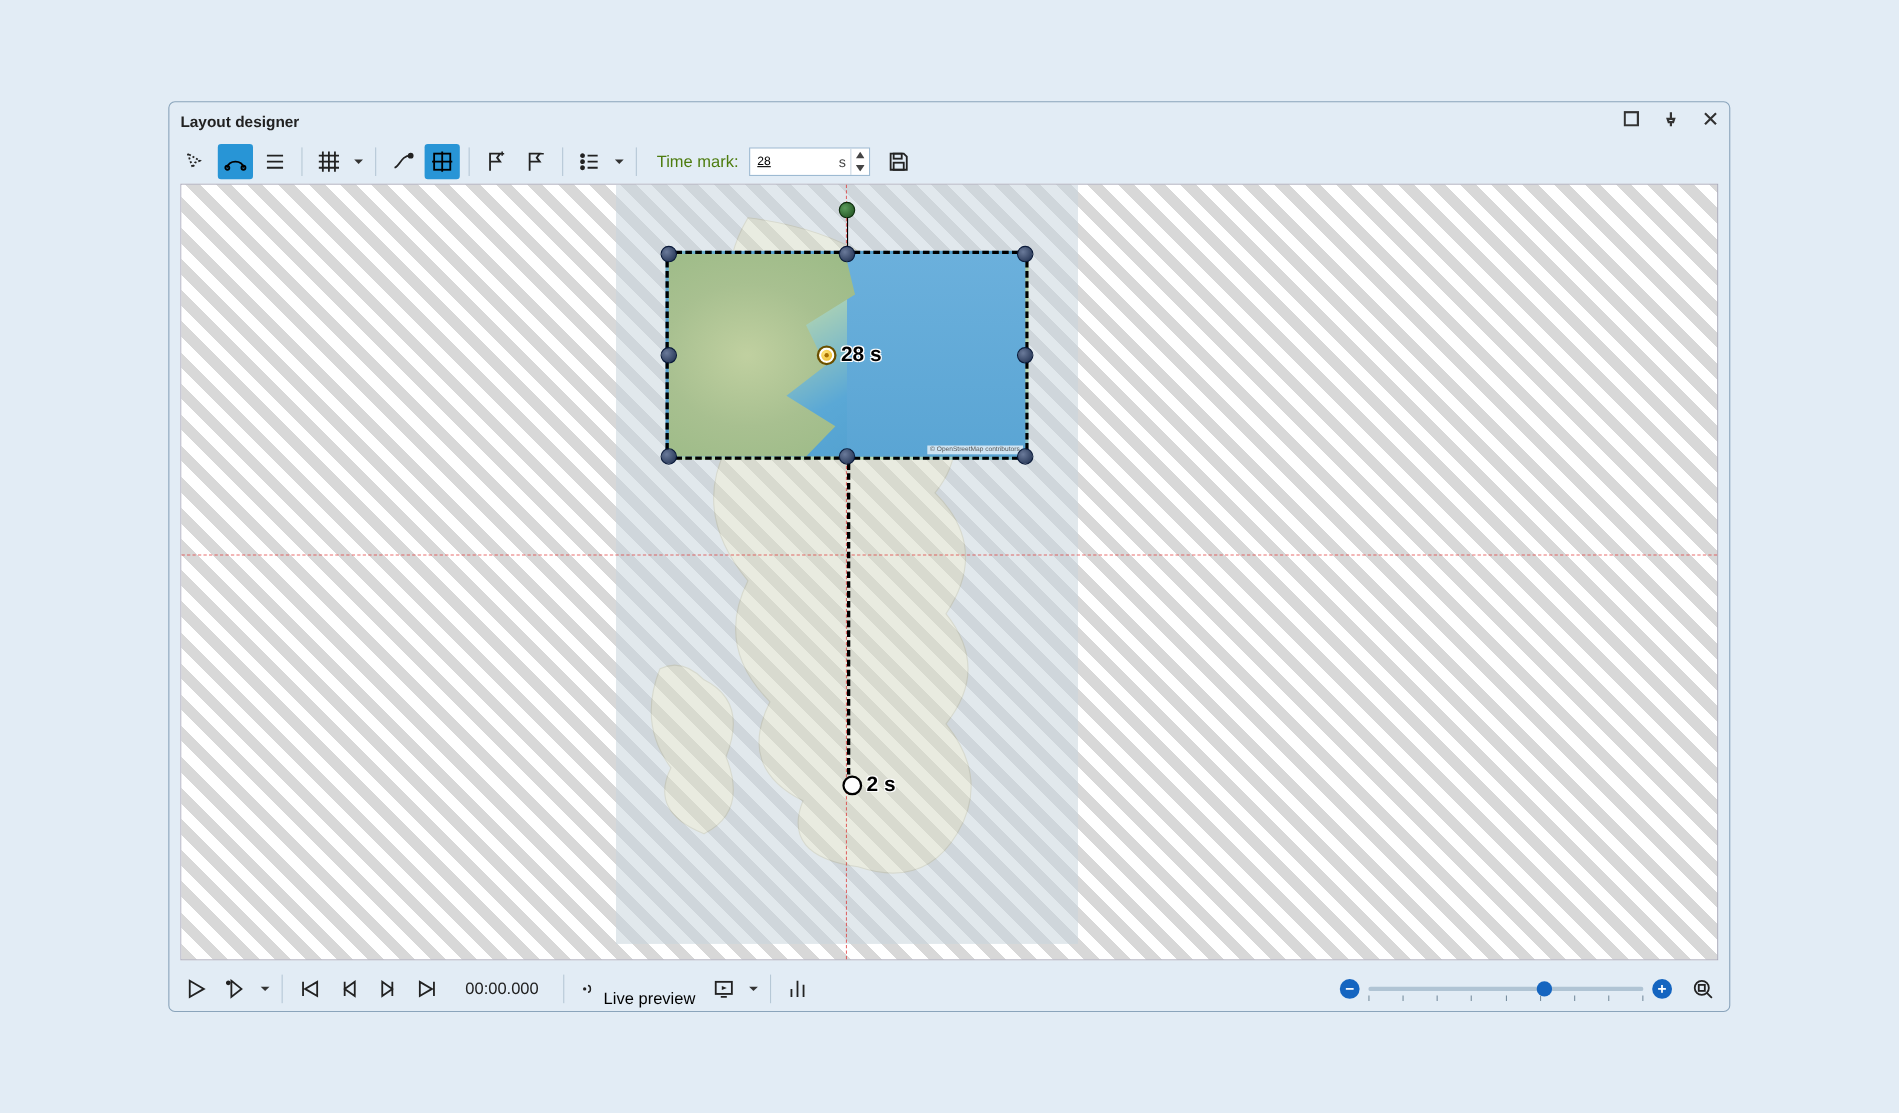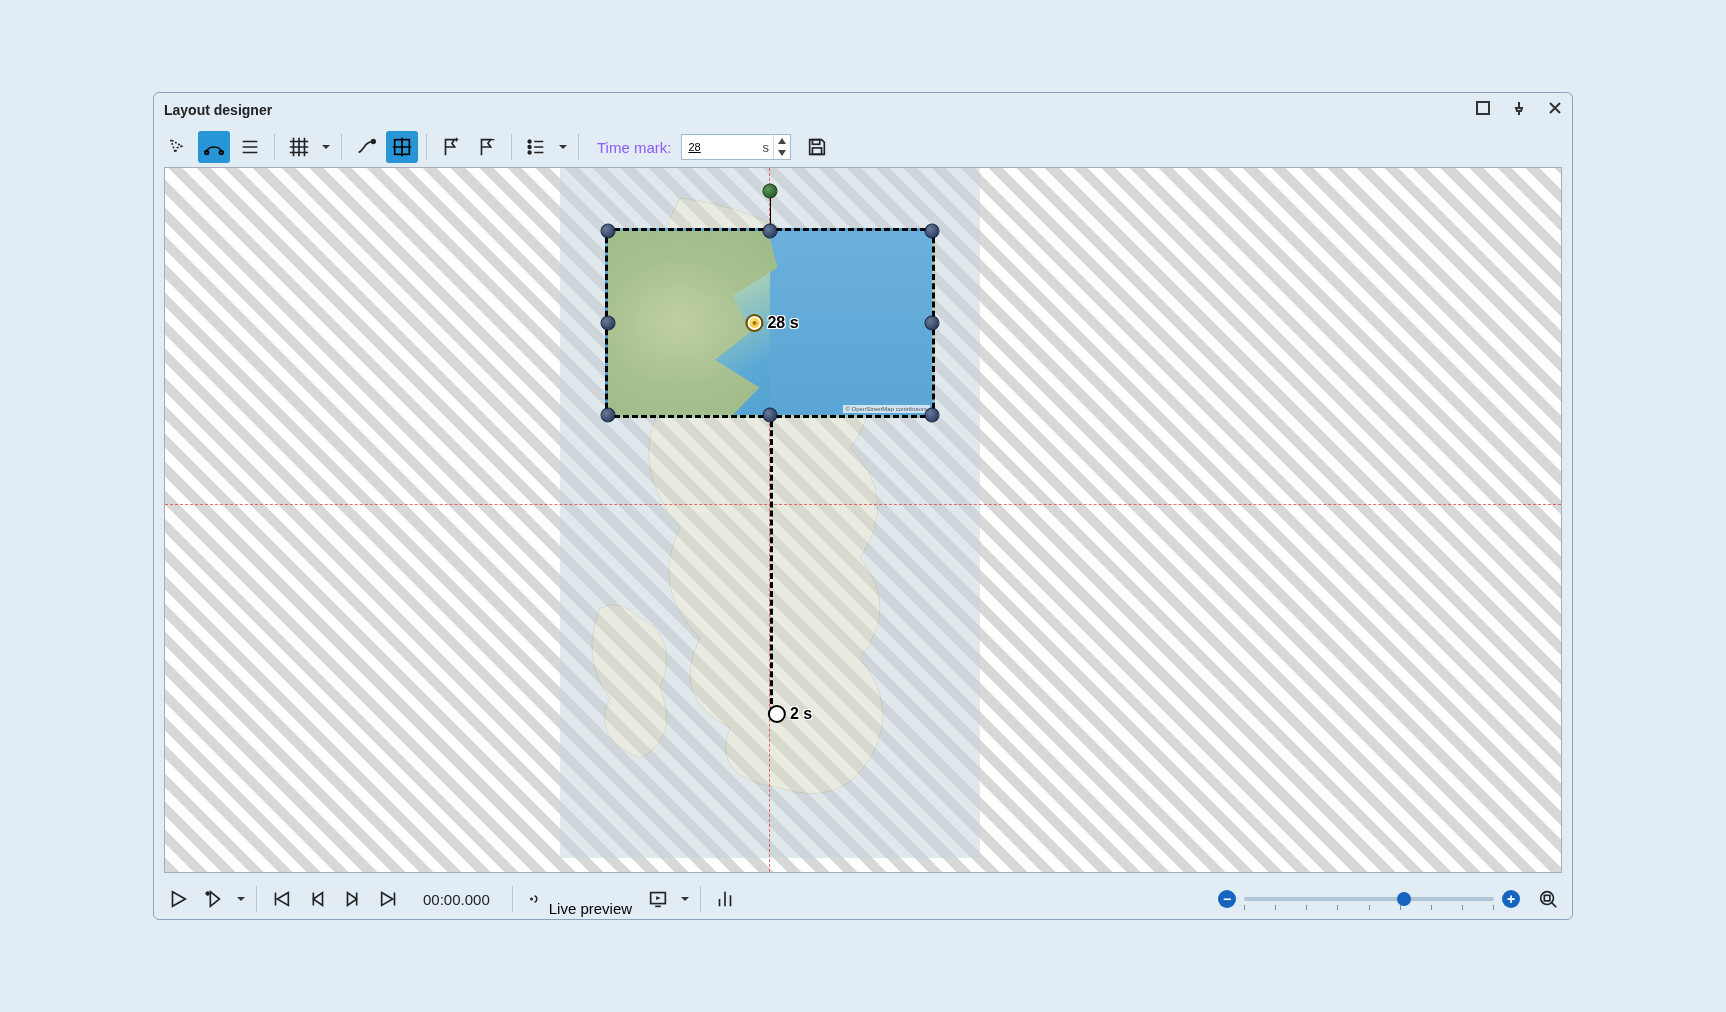--- a/index.html
+++ b/index.html
@@ -49,21 +49,21 @@
     display: flex; align-items: center; justify-content: center;
     border-radius: 3px;
     cursor: pointer;
   }
   .tbtn.active { background: #2895d6; }
   .tbtn.active svg { stroke: #000; }
   .tbtn svg { width: 22px; height: 22px; stroke: #222; stroke-width: 1.8; fill: none; }
   .tsep { width: 1px; height: 26px; background: #b6c8d6; margin: 0 4px; }
   .dropdown-arrow { width: 14px; display:flex; align-items:center; justify-content:center; cursor:pointer; }
   .dropdown-arrow svg { width:10px; height:10px; fill:#333; }
-  .label { font-size: 15px; color: #8b5cf6; margin: 0 6px 0 10px; }
+  .label { font-size: 15px; color: #4d7c0f; margin: 0 6px 0 10px; }
   .spinner {
     display: flex; align-items: center;
     border: 1px solid #9dbad2;
     background: #fff;
     height: 26px;
   }
   .spinner input {
     width: 80px; border: none; padding: 2px 6px;
     font-size: 11px; outline: none; background: transparent; text-decoration: underline;
   }
@@ -146,21 +146,21 @@
     transform: translate(-50%, -50%);
   }
   .kf-dot {
     width: 18px; height: 18px; border-radius: 50%;
     border: 2px solid #000;
   }
   .kf-dot.current { background: radial-gradient(circle at 40% 40%, #ffe680, #e6a800); border-color:#6a4f00; box-shadow: 0 0 0 2px #fff inset; position:relative; }
   .kf-dot.current::after { content:""; position:absolute; inset:5px; background:#a87000; border-radius:50%; }
   .kf-dot.other { background: #fff; }
   .kf-label {
-    font-size: 16px; font-weight: 700; color: #000;
+    font-size: 19px; font-weight: 700; color: #000;
     text-shadow: -1px -1px 0 #fff, 1px -1px 0 #fff, -1px 1px 0 #fff, 1px 1px 0 #fff;
   }
   
   .bottombar {
     height: 40px;
     display: flex;
     align-items: center;
     padding: 0 8px;
     gap: 4px;
     justify-content: center;

